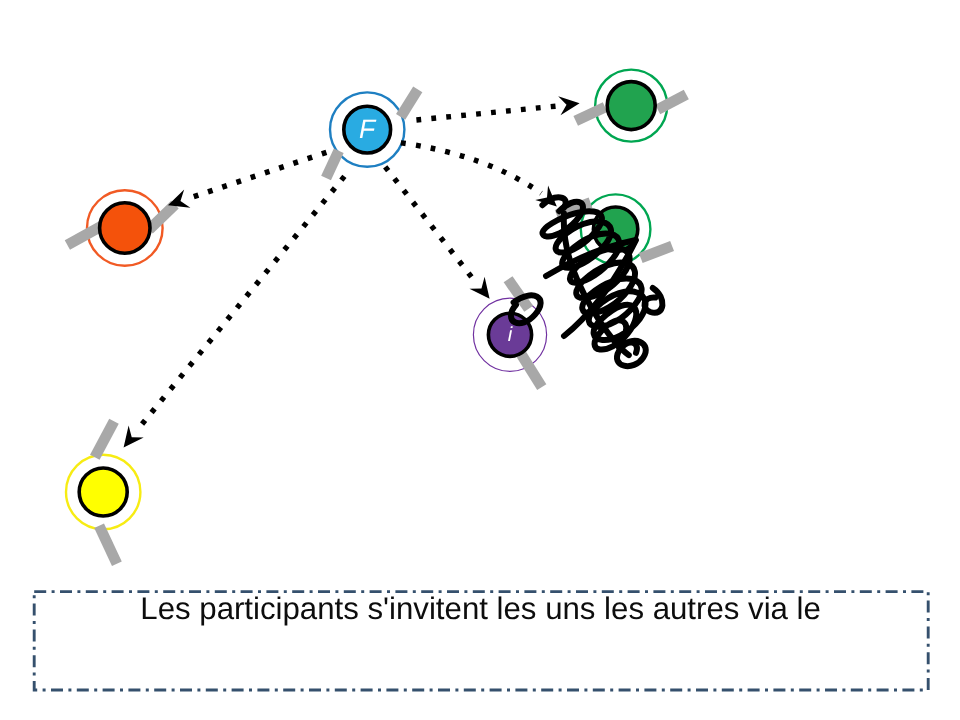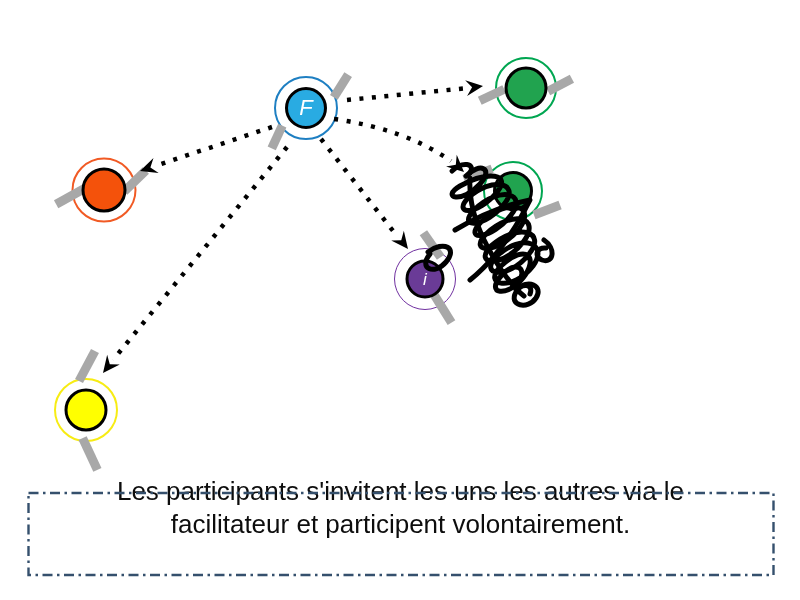--- a/index.html
+++ b/index.html
@@ -198,16 +198,15 @@
       <path class="scribble-path" d="M516,290 C528,278 544,286 536,298 C528,310 508,306 516,292 C522,282 534,284 530,294"></path>
       <path class="scribble-path" d="M544,240 C556,248 554,264 542,260 C534,257 536,247 546,248"></path>
       <path class="scribble-path" d="M452,171 C462,161 476,163 470,173"></path>
     </g>
 
     <rect class="caption-border-rect" x="28.5" y="493" width="745" height="82"></rect>
   </svg>
 
   <div id="caption">
     <div>Les participants s'invitent les uns les autres via le</div>
-    <div>facilitateur et participent volontairement.</div>
   </div>
 
 </div>
 
 </body></html>

